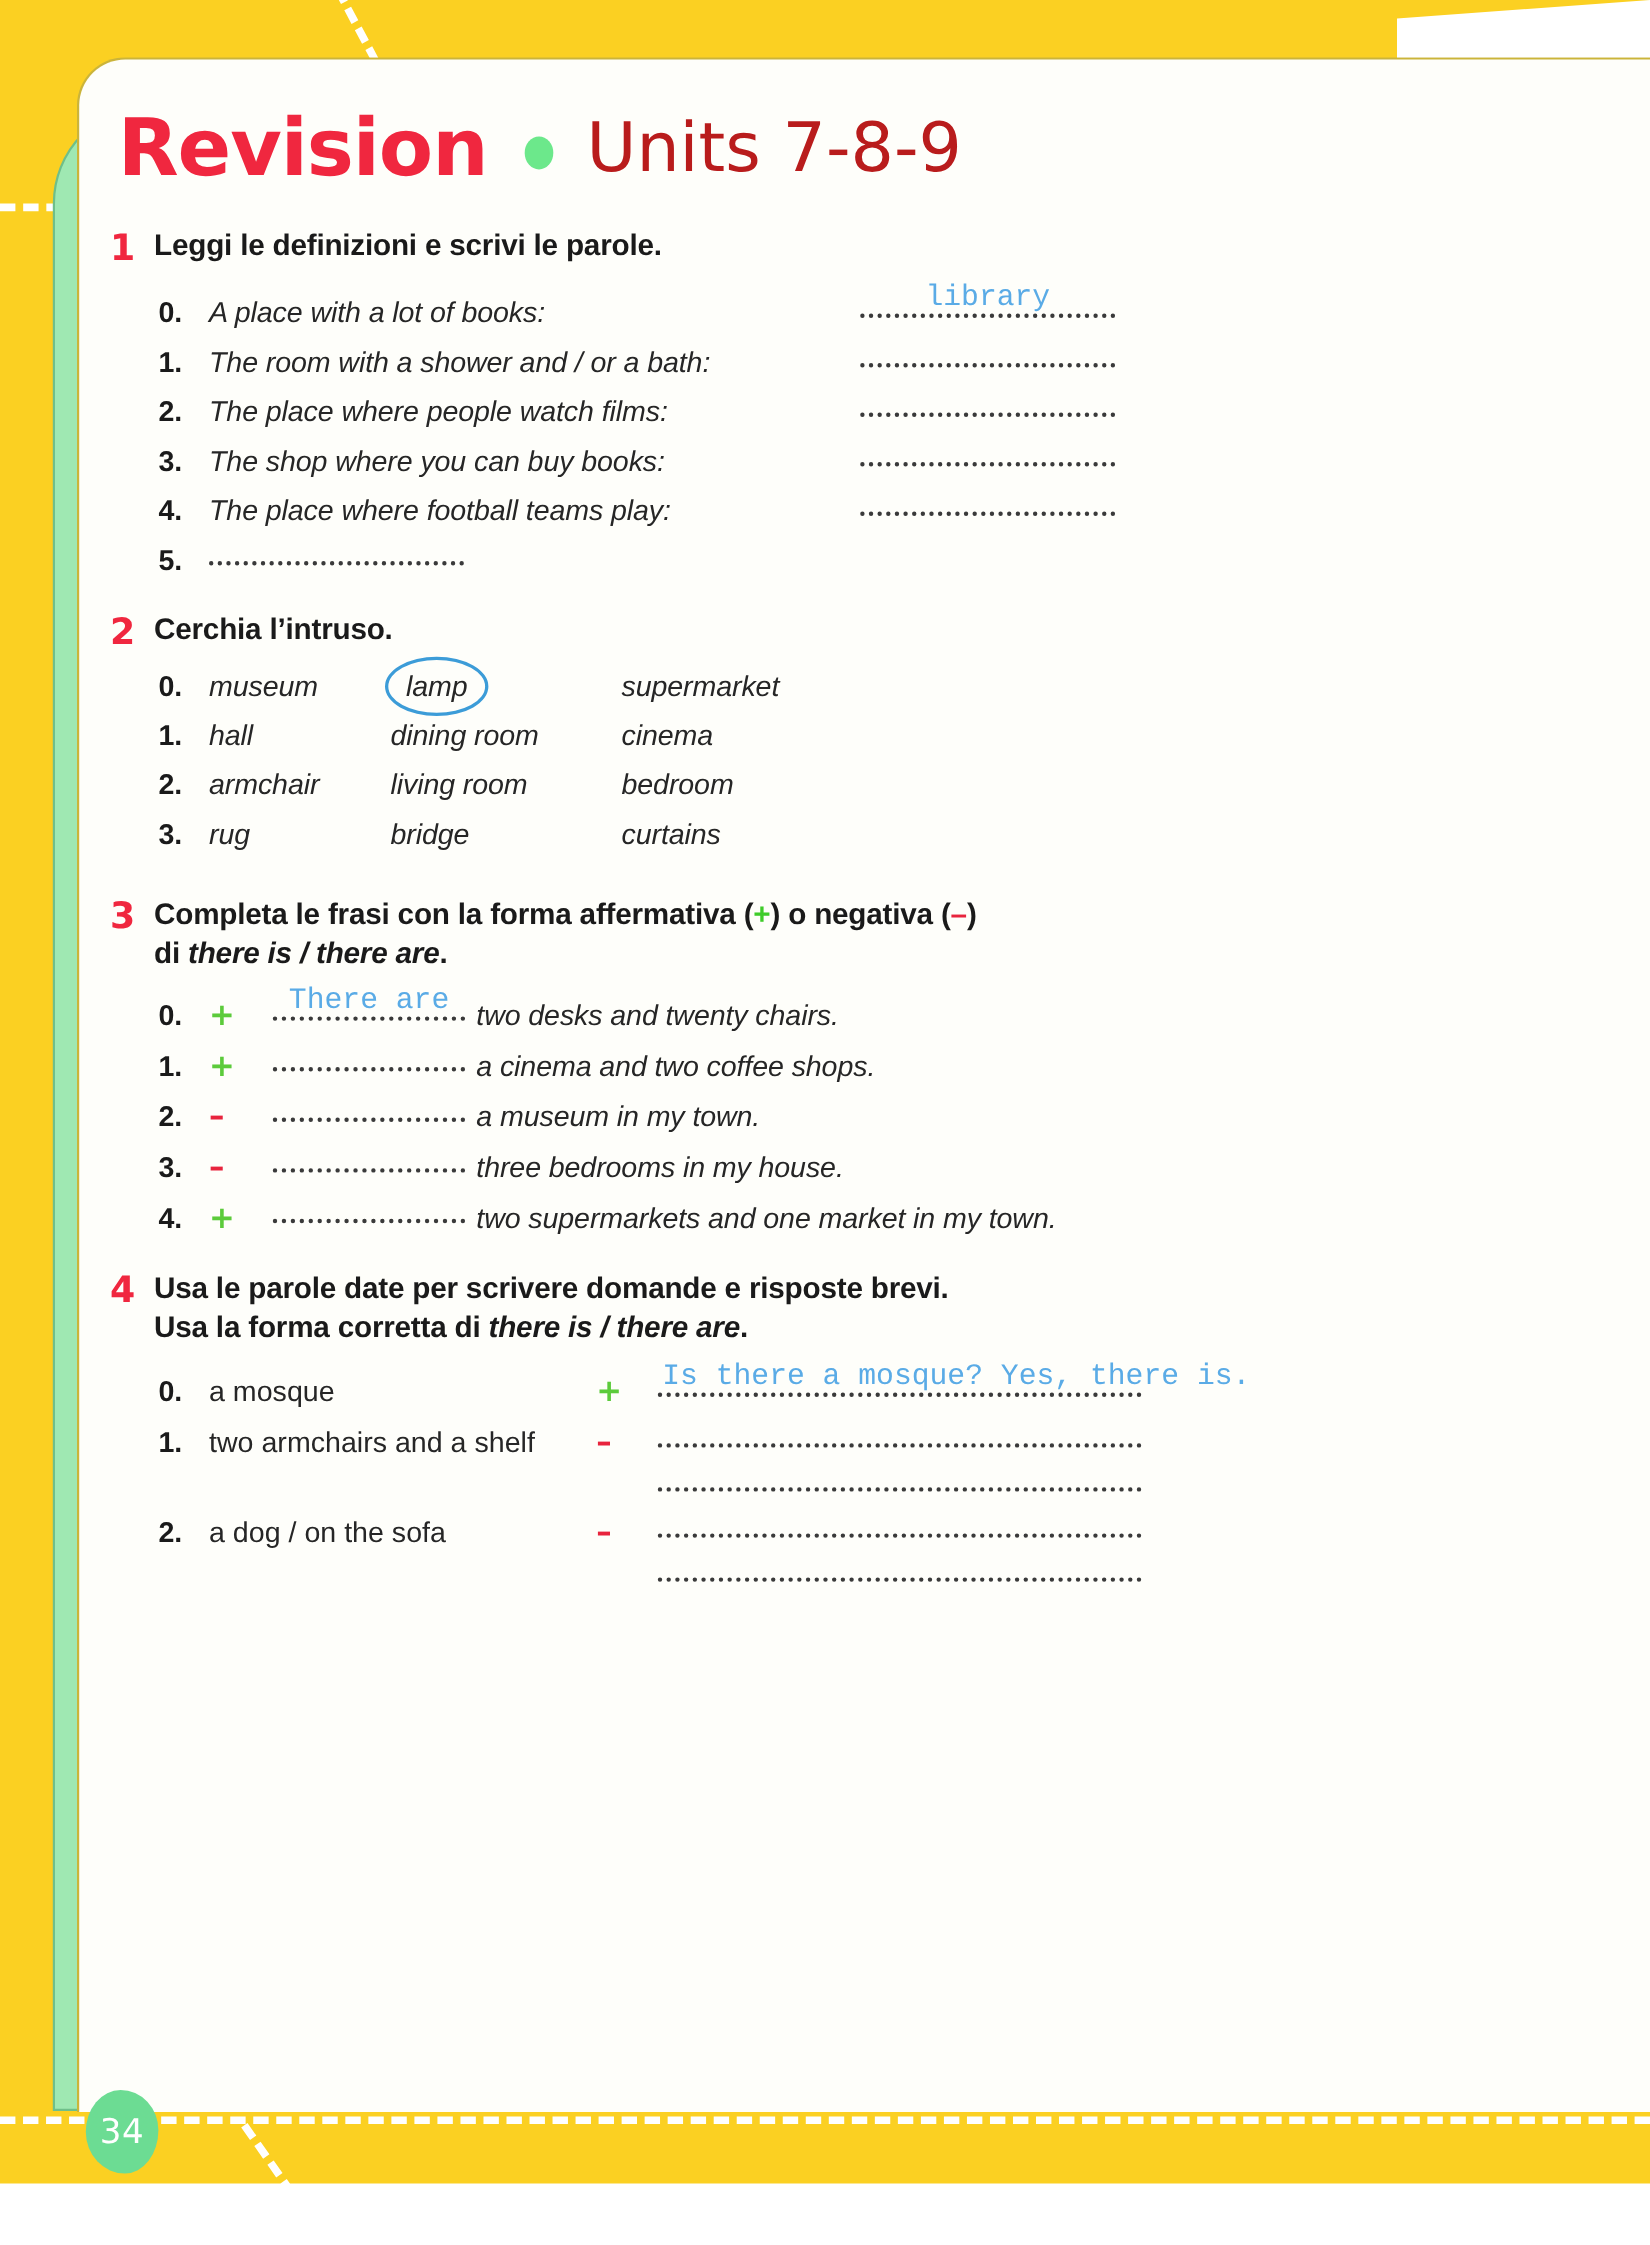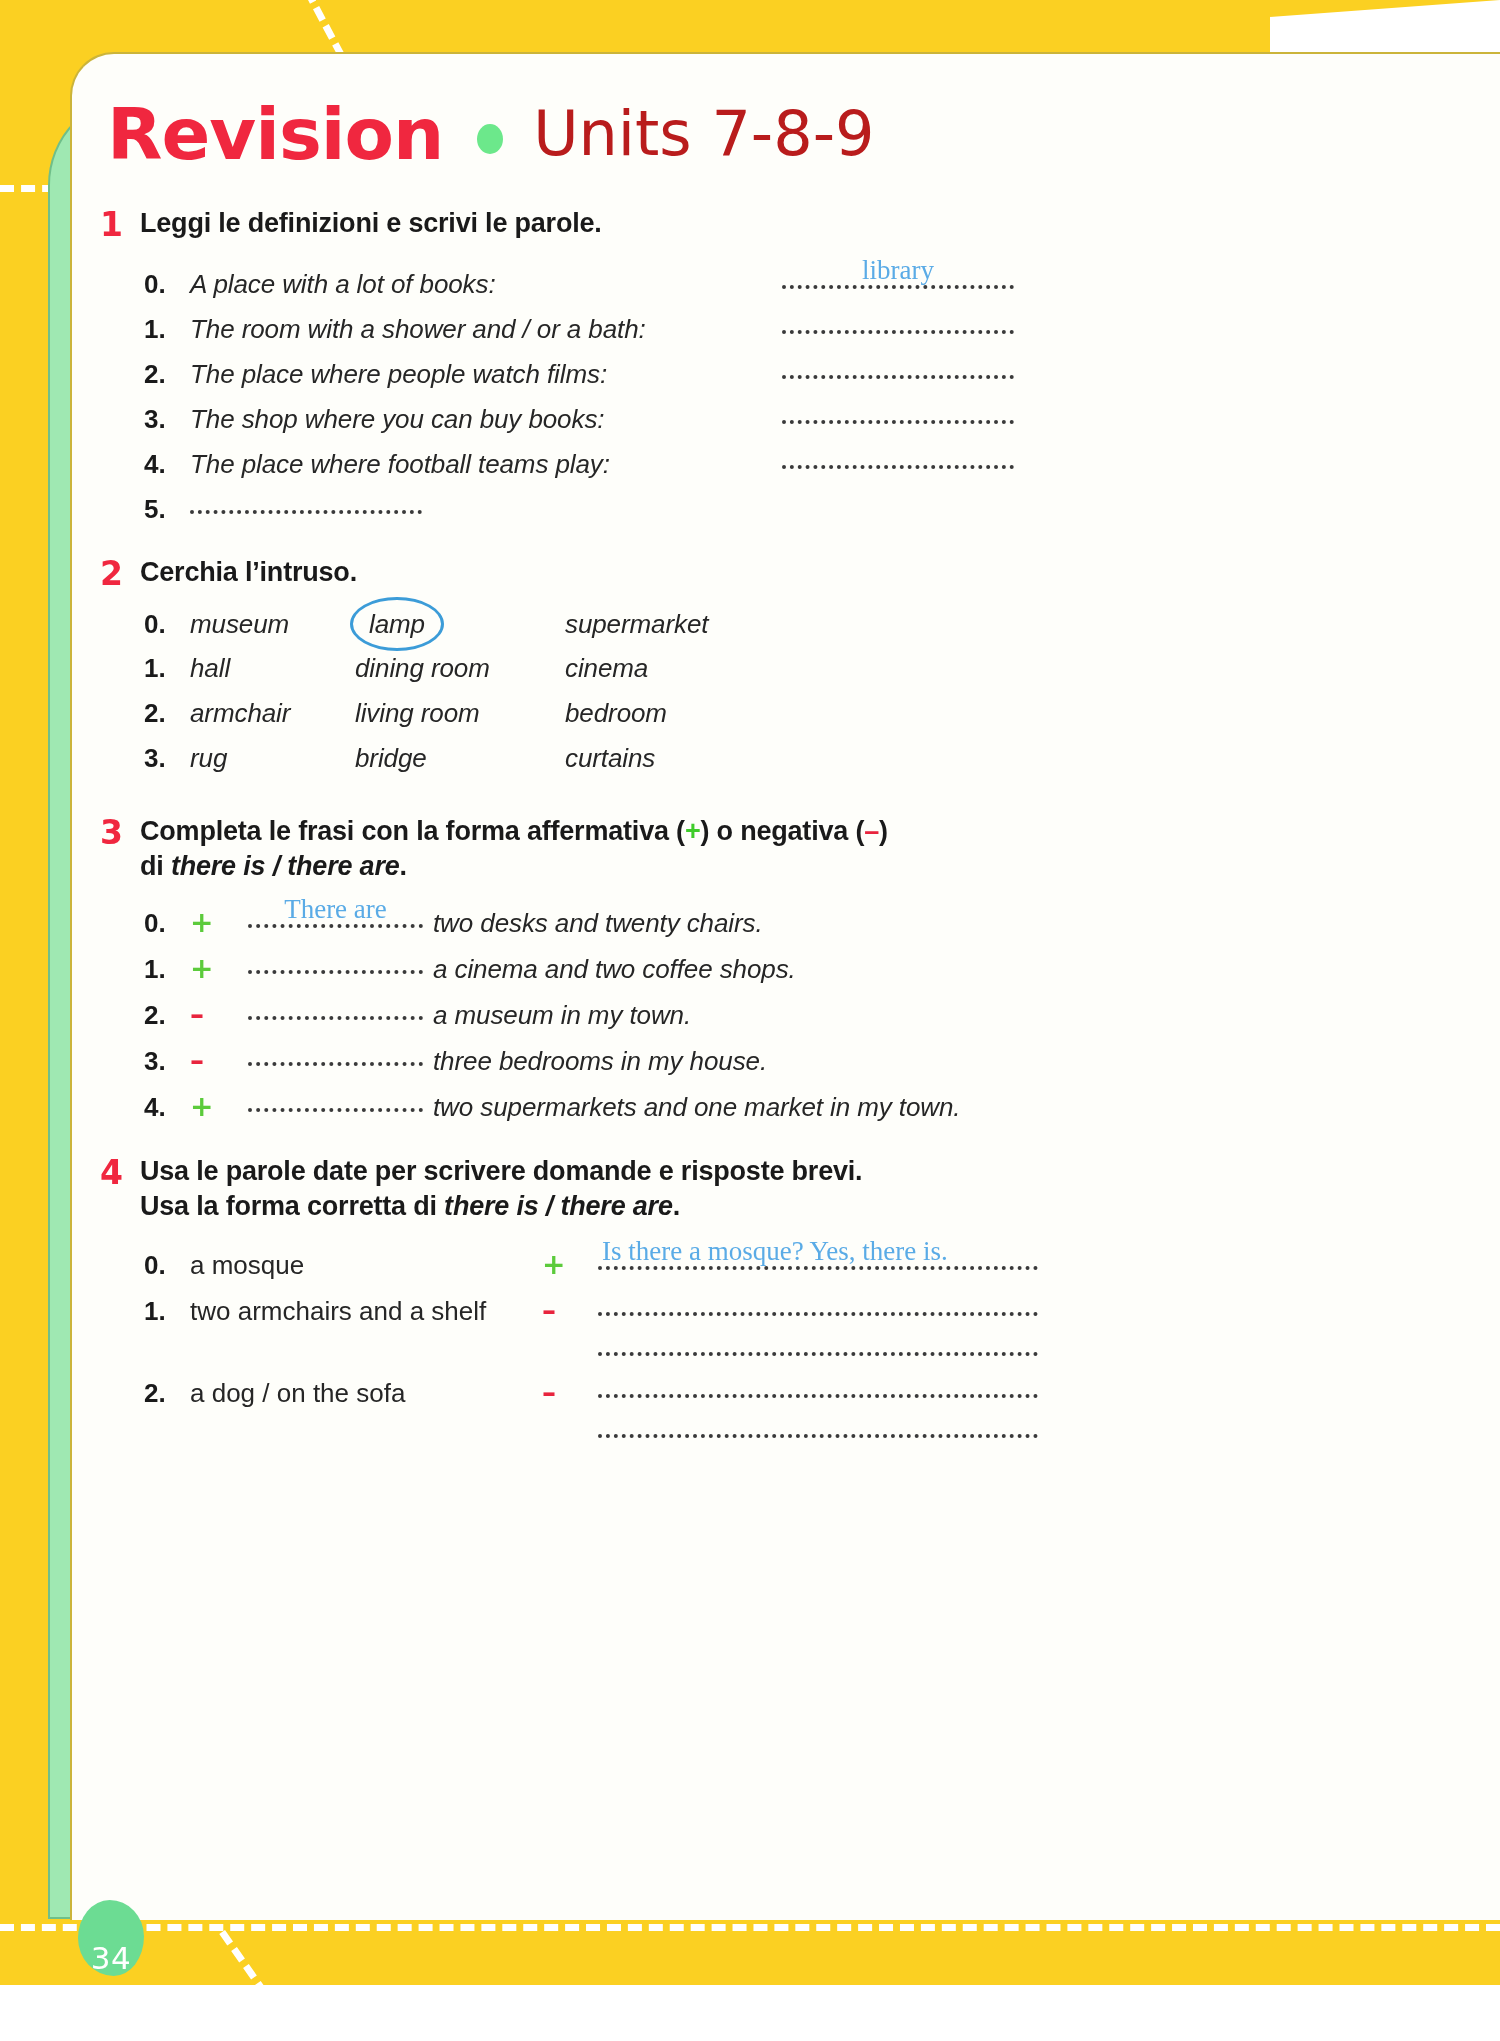--- a/index.html
+++ b/index.html
@@ -98,21 +98,21 @@
   }
 
   
   .page-blob {
     position: absolute;
     left: 78px; top: 1900px;
     width: 66px; height: 76px;
     background: #6CDC93;
     border-radius: 48% 52% 46% 54% / 50% 48% 52% 50%;
     display: flex;
-    align-items: flex-end;
+    align-items: center;
     justify-content: center;
   }
   .page-blob span {
     color: #ffffff;
     font-size: 31px;
     font-family: "DejaVu Sans", sans-serif;
     letter-spacing: 0.5px;
   }
 
   
@@ -219,21 +219,21 @@
     width: 100%;
     border-bottom: 4px dotted #3A3A3A;
   }
   .hand {
     position: absolute;
     left: 0; right: 0;
     bottom: 7px;
     text-align: center;
     color: #5AABE6;
     font-size: 27px;
-    font-family: Liberation Serif, serif;
+    font-family: Liberation Mono, monospace;
     white-space: nowrap;
     margin-top: 36px;
   }
 
   
   .ex2 .row { min-height: 45px; }
   .ex2 .c0 { width: 165px; flex: 0 0 165px; }
   .ex2 .c1 { width: 210px; flex: 0 0 210px; }
   .ex2 .c2 { width: 300px; flex: 0 0 300px; }
   .circled {

